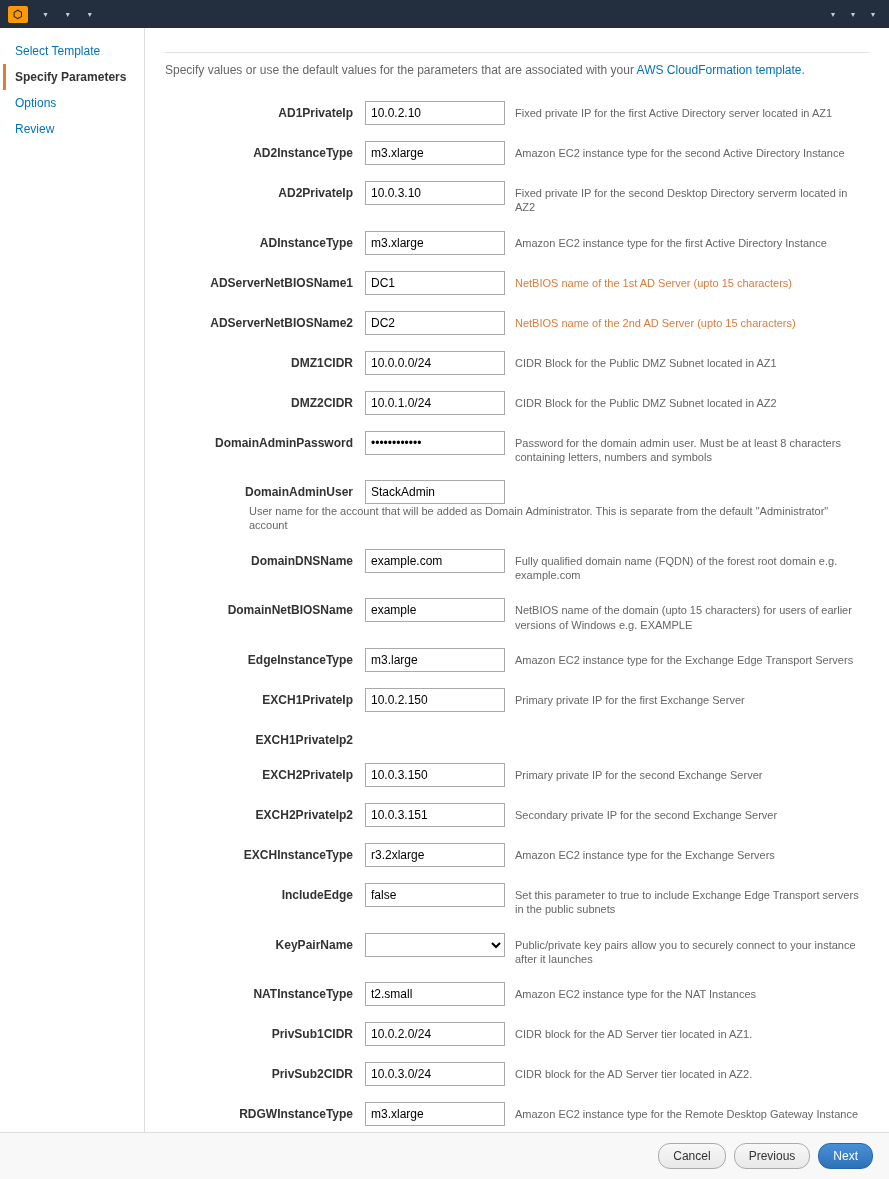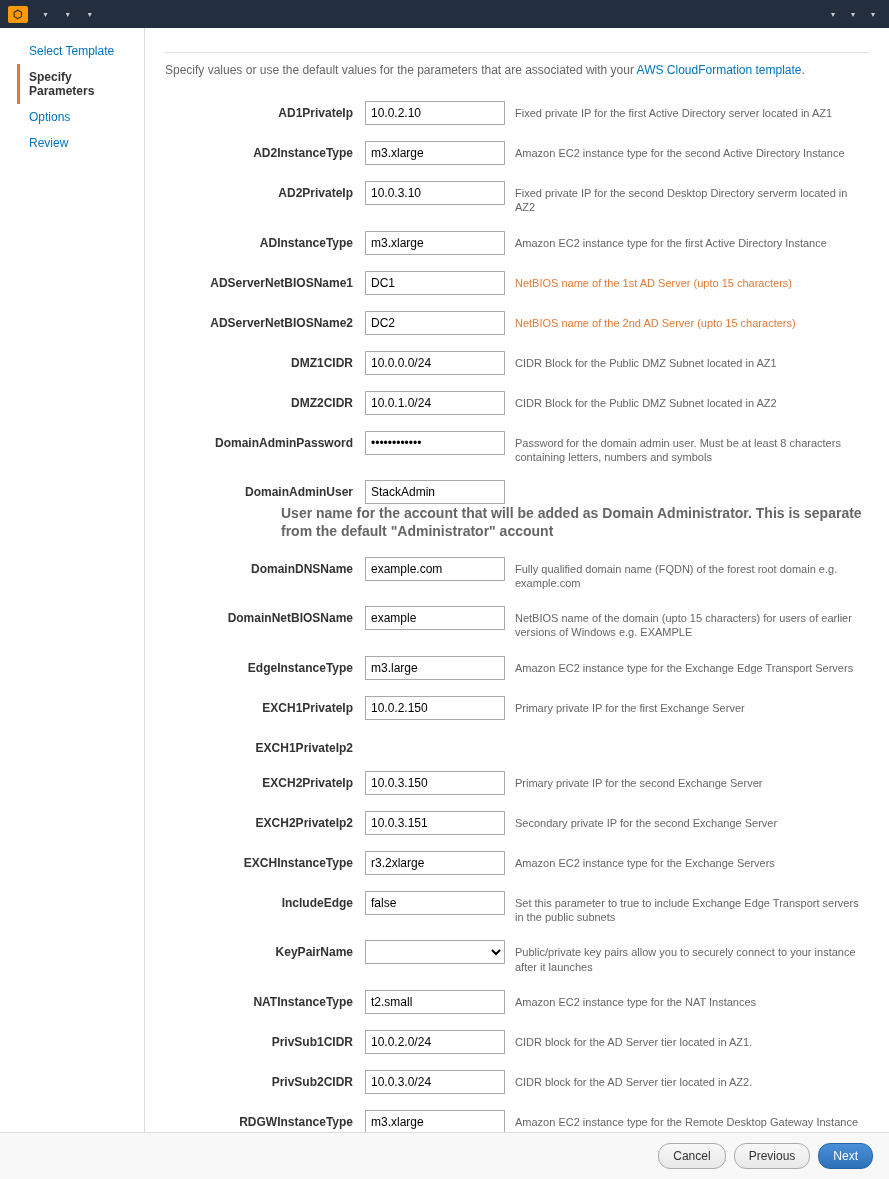--- a/index.html
+++ b/index.html
@@ -43,21 +43,21 @@
       display: flex;
       height: calc(100vh - 28px);
       background: #fff;
     }
 
     
     .sidebar {
       width: 145px;
       background: #fff;
       border-right: 1px solid #ddd;
-      padding: 10px 17px;
+      padding: 10px 3px;
       flex-shrink: 0;
     }
     .sidebar-item {
       padding: 6px 12px;
       font-size: 12px;
       color: #0073bb;
       cursor: pointer;
     }
     .sidebar-item.active {
       color: #333;
@@ -152,25 +152,24 @@
     
     .param-row-multiline {
       margin-bottom: 8px;
       padding: 4px 0;
     }
     .param-row-multiline .top-row {
       display: flex;
       align-items: flex-start;
     }
     .param-row-multiline .desc-row {
-      margin-left: 116px;
-      font-size: 14px;
+      margin-left: 84px;
+      font-size: 11px;
       color: #666;
       line-height: 1.3;
-      font-weight: bold;
     }
     .btn {
       padding: 5px 14px;
       font-size: 12px;
       border: 1px solid #aaa;
       border-radius: 12px;
       cursor: pointer;
       background: linear-gradient(to bottom, #f8f8f8, #e8e8e8);
       color: #333;
     }

